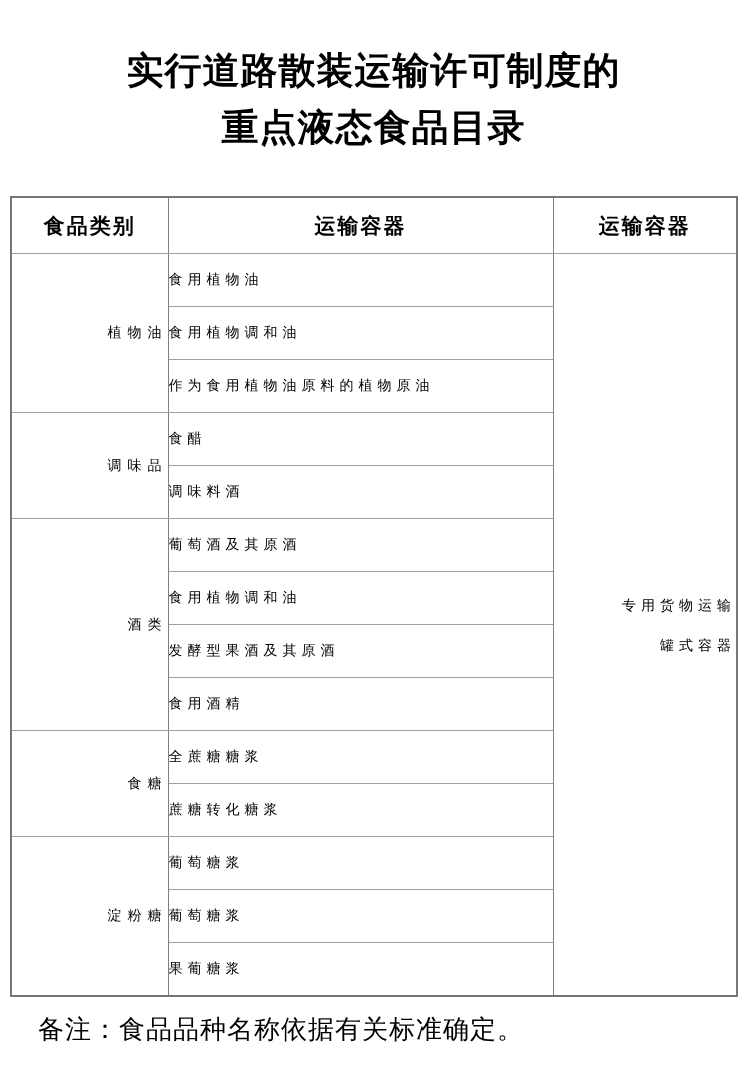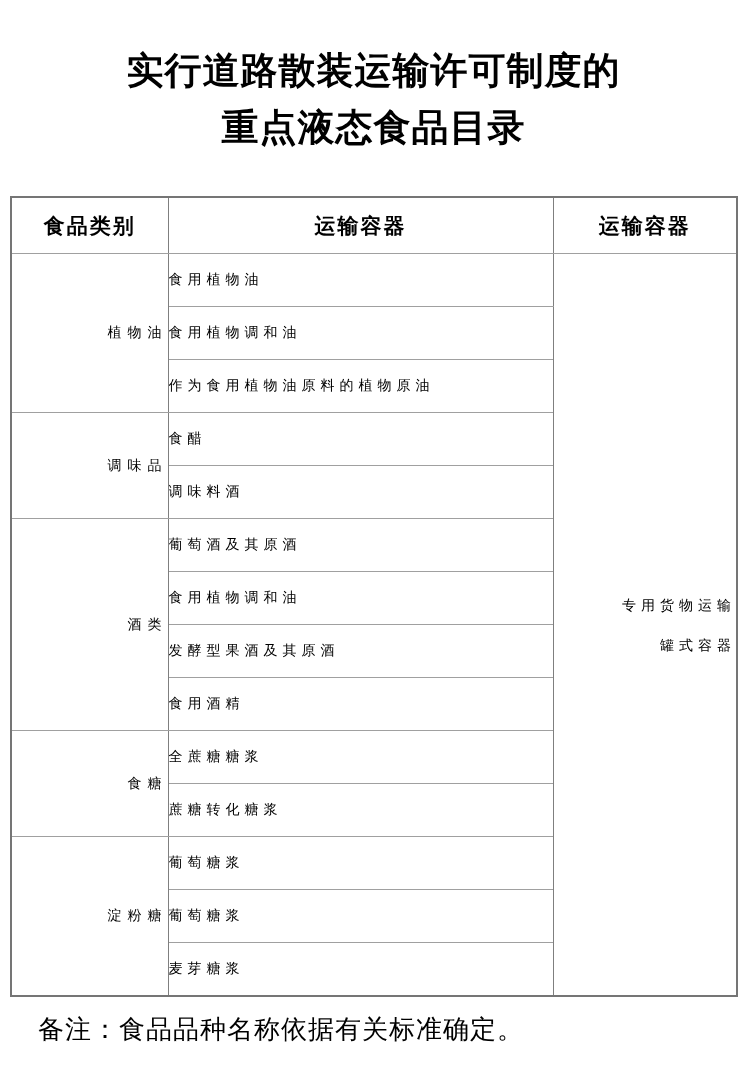--- a/index.html
+++ b/index.html
@@ -146,20 +146,20 @@
           <td class="item-cell">蔗糖转化糖浆</td>
         </tr>
         <tr class="data-row">
           <td rowspan="3" class="cat-cell">淀粉糖</td>
           <td class="item-cell">葡萄糖浆</td>
         </tr>
         <tr class="data-row">
           <td class="item-cell">葡萄糖浆</td>
         </tr>
         <tr class="data-row">
-          <td class="item-cell">麦芽糖浆</td>
+          <td class="item-cell">果葡糖浆</td>
         </tr>
       </tbody>
   </table>
 
   <div class="doc-note">备注：食品品种名称依据有关标准确定。</div>
 
 </div>
 
 </body></html>

